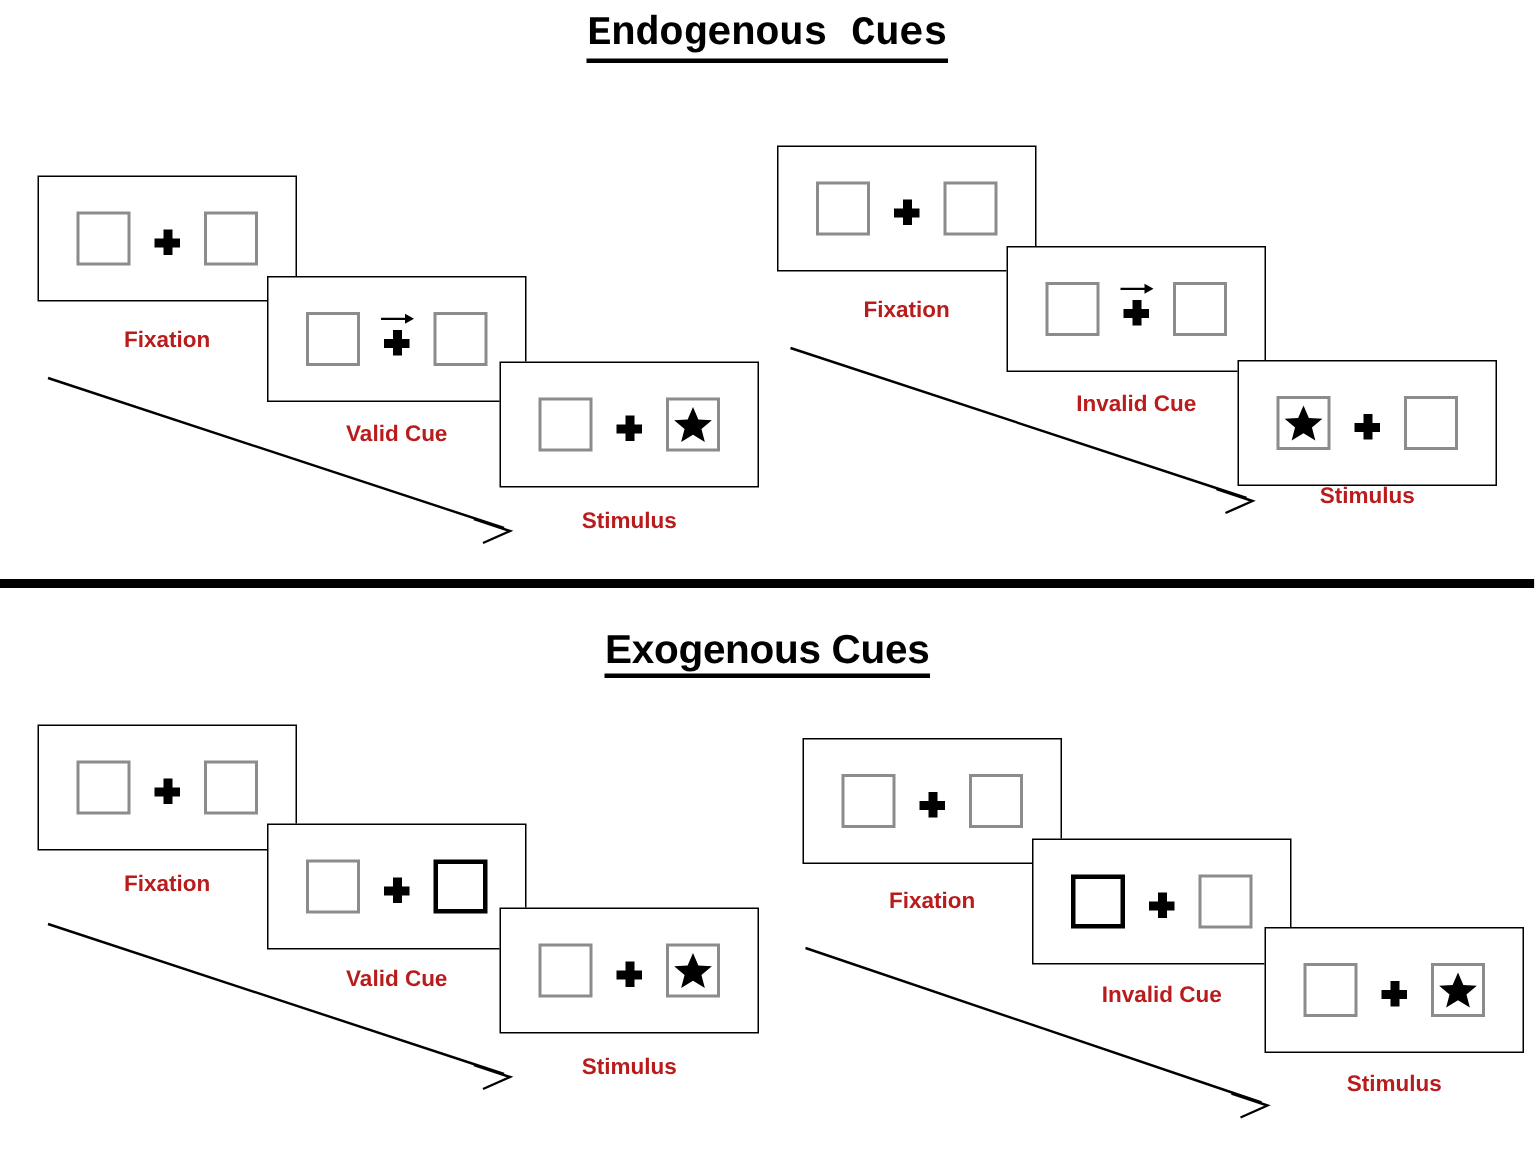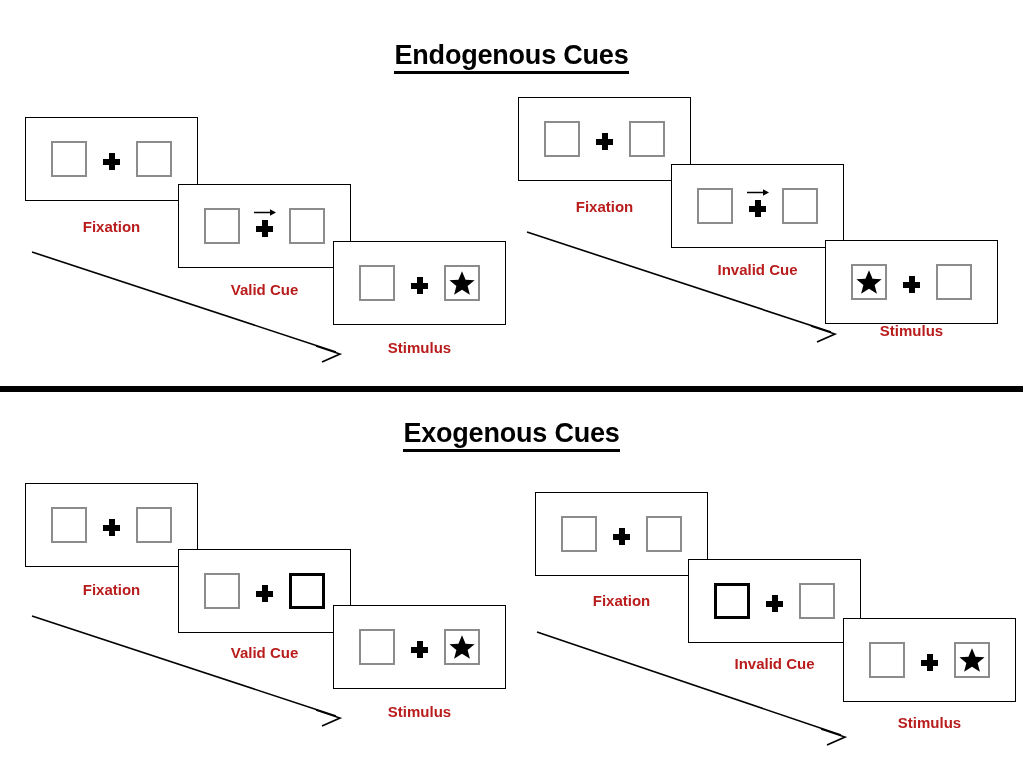--- a/index.html
+++ b/index.html
@@ -150,21 +150,21 @@
   .flow-arrow {
     position: absolute;
     overflow: visible;
   }
 </style>
 </head>
 <body>
 
 <div id="page">
 
-  <div class="section-title" style="top:40px;">
+  <div class="section-title" style="top:8px;font-family:Liberation Mono, monospace;">
     <span>Endogenous Cues</span>
   </div>
 
   <svg class="flow-arrow" style="left:30px; top:248px; width:325px; height:115px;" viewBox="0 0 325 115">
     <line x1="2" y1="4" x2="306" y2="104" stroke="#000000" stroke-width="1.6"></line>
     <polyline points="286,98 310,106 292,114" fill="none" stroke="#000000" stroke-width="1.6"></polyline>
   </svg>
 
   <div class="panel" style="left:25px; top:117px; width:173px; height:84px; z-index:3;">
     <div class="panel-inner">

